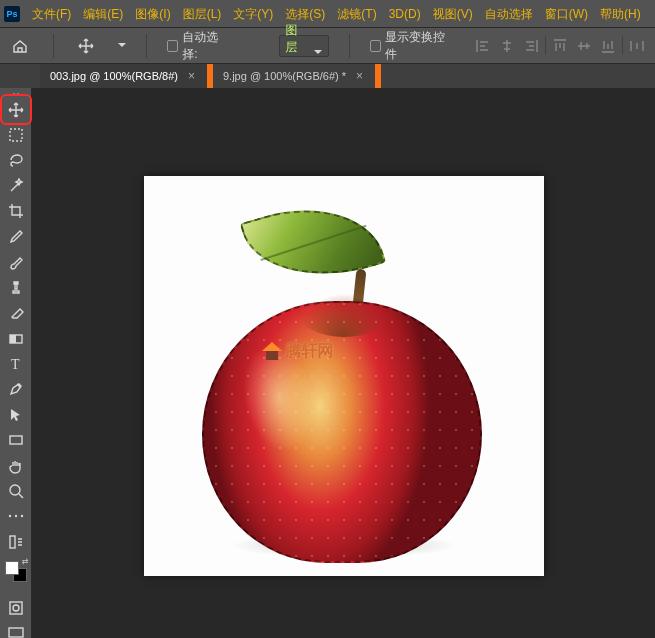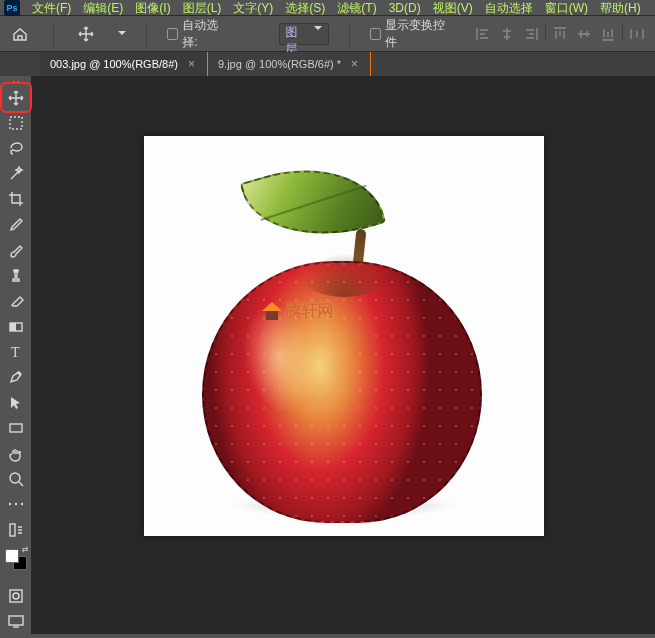--- a/index.html
+++ b/index.html
@@ -1,55 +1,55 @@
 <!DOCTYPE html>
 <html><head>
 <meta charset="utf-8">
 <style>
   * { margin: 0; padding: 0; box-sizing: border-box; font-family: "Microsoft YaHei", Arial, sans-serif; }
   body { background: #535353; width: 655px; height: 638px; overflow: hidden; color: #e0e0e0; font-size: 12px; user-select: none; }
 
   
-  .menubar { height: 16px; background: #535353; display: flex; align-items: center; padding-left: 4px; border-bottom: 1px solid #2a2a2a; }
+  .menubar { height: 28px; background: #535353; display: flex; align-items: center; padding-left: 4px; border-bottom: 1px solid #2a2a2a; }
   .menubar .ps-logo { width: 16px; height: 16px; background: #001e36; color: #31a8ff; display: flex; align-items: center; justify-content: center; font-size: 9px; font-weight: bold; border-radius: 2px; margin-right: 6px; }
-  .menubar-item { padding: 0 6px; color: #bef264; font-size: 12px; line-height: 20px; cursor: default; }
+  .menubar-item { padding: 0 6px; color: #eab308; font-size: 12px; line-height: 20px; cursor: default; }
 
   
   .optionsbar { height: 36px; background: #535353; display: flex; align-items: center; padding: 0 8px; gap: 20px; border-bottom: 1px solid #2a2a2a; }
   .opt-btn { width: 26px; height: 26px; display: flex; align-items: center; justify-content: center; border-radius: 2px; }
   .divider { width: 1px; height: 24px; background: #404040; }
   .checkbox { width: 12px; height: 12px; border: 1px solid #9a9a9a; border-radius: 2px; display: inline-block; vertical-align: middle; margin-right: 4px; }
   .opt-label { color: #d8d8d8; font-size: 12px; display: flex; align-items: center; }
-  .dropdown { background: #4a4a4a; border: 1px solid #383838; height: 22px; display: flex; align-items: flex-start; padding: 0 6px; gap: 6px; border-radius: 2px; color: #c4b5fd; margin-left: 28px; }
+  .dropdown { background: #4a4a4a; border: 1px solid #383838; height: 22px; display: flex; align-items: flex-end; padding: 0 6px; gap: 6px; border-radius: 2px; color: #bef264; margin-left: 28px; }
   .align-group { display: flex; gap: 4px; margin-left: auto; }
   .align-icon { width: 20px; height: 20px; display: flex; align-items: center; justify-content: center; opacity: 0.4; }
 
   
   .tabbar { height: 24px; background: #3f3f3f; display: flex; align-items: flex-end; padding-left: 40px; }
-  .tab { height: 24px; padding: 0 10px; display: flex; align-items: center; gap: 8px; font-size: 11px; color: #ccc; background: #3f3f3f; border-right: 1px solid #f97316; }
+  .tab { height: 24px; padding: 0 10px; display: flex; align-items: center; gap: 8px; font-size: 11px; color: #ccc; background: #3f3f3f; border-right: 6px solid #f97316; }
   .tab.active { background: #3a3a3a; color: #fff; }
   .tab-close { color: #aaa; font-size: 12px; padding: 0 2px; }
 
   
   .workarea { position: relative; display: flex; height: 558px; }
 
   
   .toolstrip { width: 32px; background: #535353; border-right: 1px solid #2a2a2a; display: flex; flex-direction: column; align-items: center; padding-top: 3px; gap: 0; }
   .tiny-grip { display: flex; justify-content: center; gap: 2px; padding: 2px 0; }
   .tiny-grip span { width: 2px; height: 2px; background: #888; }
   .tool { width: 24px; height: 24px; display: flex; align-items: center; justify-content: center; margin: 1px 0; border-radius: 2px; position: relative; }
   .tool.highlighted { outline: 2px solid #ff2a2a; outline-offset: 2px; }
   .swatch-fgbg { width: 22px; height: 22px; position: relative; margin-top: 6px; }
   .swatch-fg { position: absolute; width: 14px; height: 14px; background: #fff; border: 1px solid #666; top: 0; left: 0; z-index: 2; }
   .swatch-bg { position: absolute; width: 14px; height: 14px; background: #000; border: 1px solid #666; bottom: 0; right: 0; }
   .swatch-mini { position: absolute; top: -4px; right: -2px; font-size: 8px; color: #ccc; }
 
   
   .canvaszone { flex: 1; background: #282828; display: flex; align-items: flex-start; justify-content: center; padding-top: 60px; position: relative; }
-  .canvas { width: 400px; height: 400px; background: #fdfdfd; position: relative; overflow: hidden; box-shadow: 0 0 8px rgba(0,0,0,.5); }
+  .canvas { width: 400px; height: 400px; background: #fdfdfd; position: relative; overflow: hidden; box-shadow: 0 0 8px rgba(0,0,0,.5); margin-top: 28px; }
 
   
   .apple-shadow { position: absolute; bottom: 18px; left: 50%; transform: translateX(-50%); width: 230px; height: 25px; background: radial-gradient(ellipse, rgba(0,0,0,.22) 0%, rgba(0,0,0,0) 70%); border-radius: 50%; }
   .apple-body {
     position: absolute; left: 58px; top: 125px; width: 280px; height: 262px;
     border-radius: 48% 48% 45% 45% / 52% 52% 50% 50%;
     background:
       radial-gradient(ellipse 110px 180px at 42% 40%, #f4d37d 0%, #e98a3e 28%, #d6252e 58%, #a0181f 85%, #6b0e15 100%);
     border: 2px dashed rgba(0,0,0,.45);
   }

